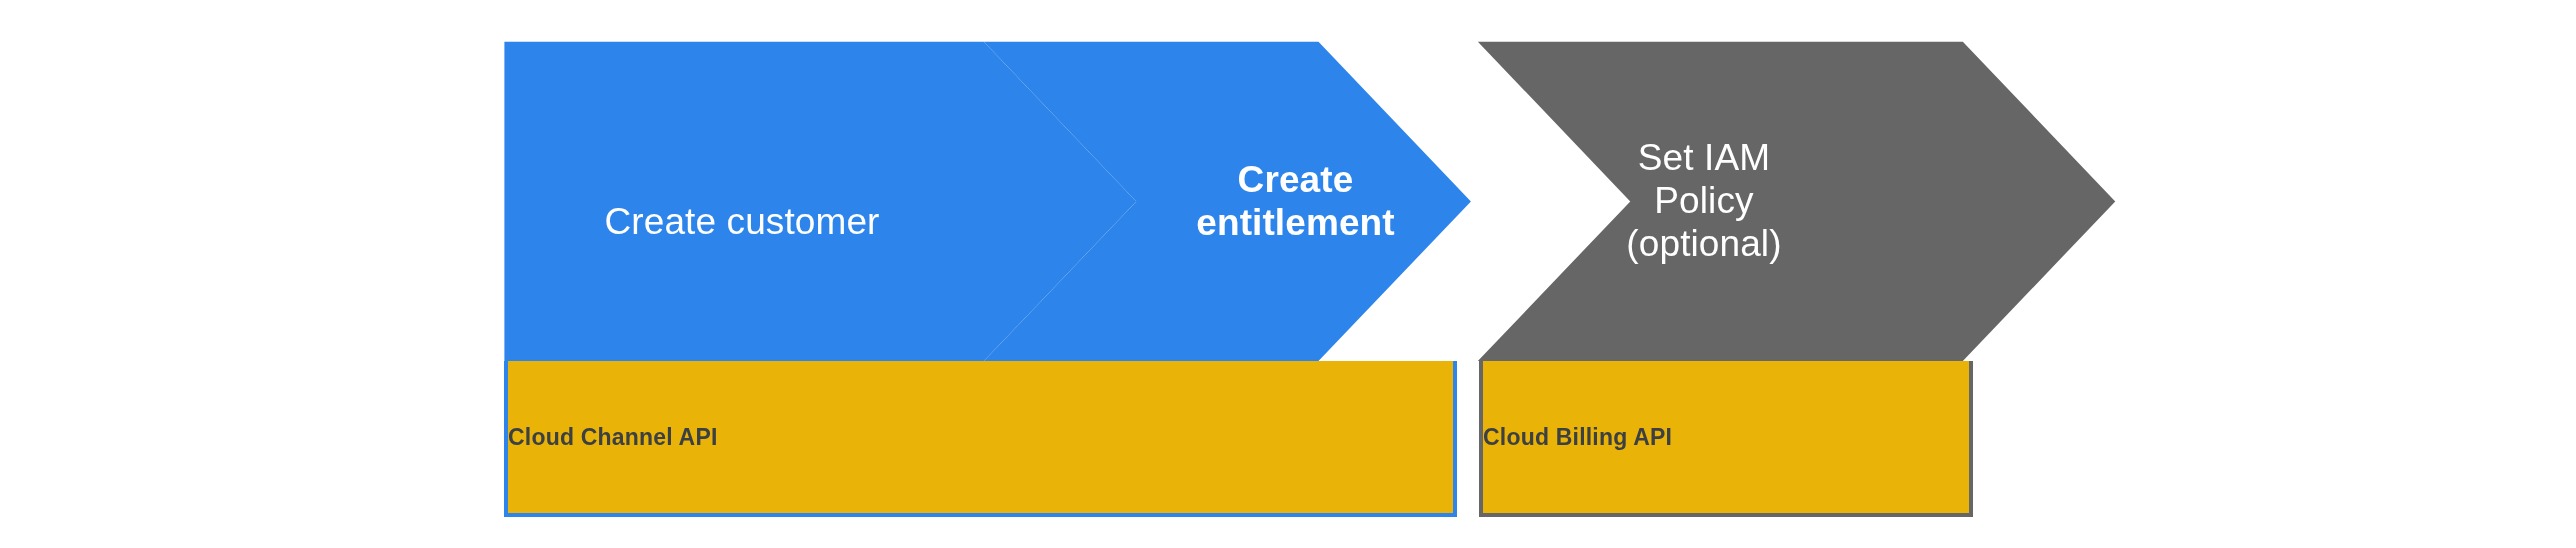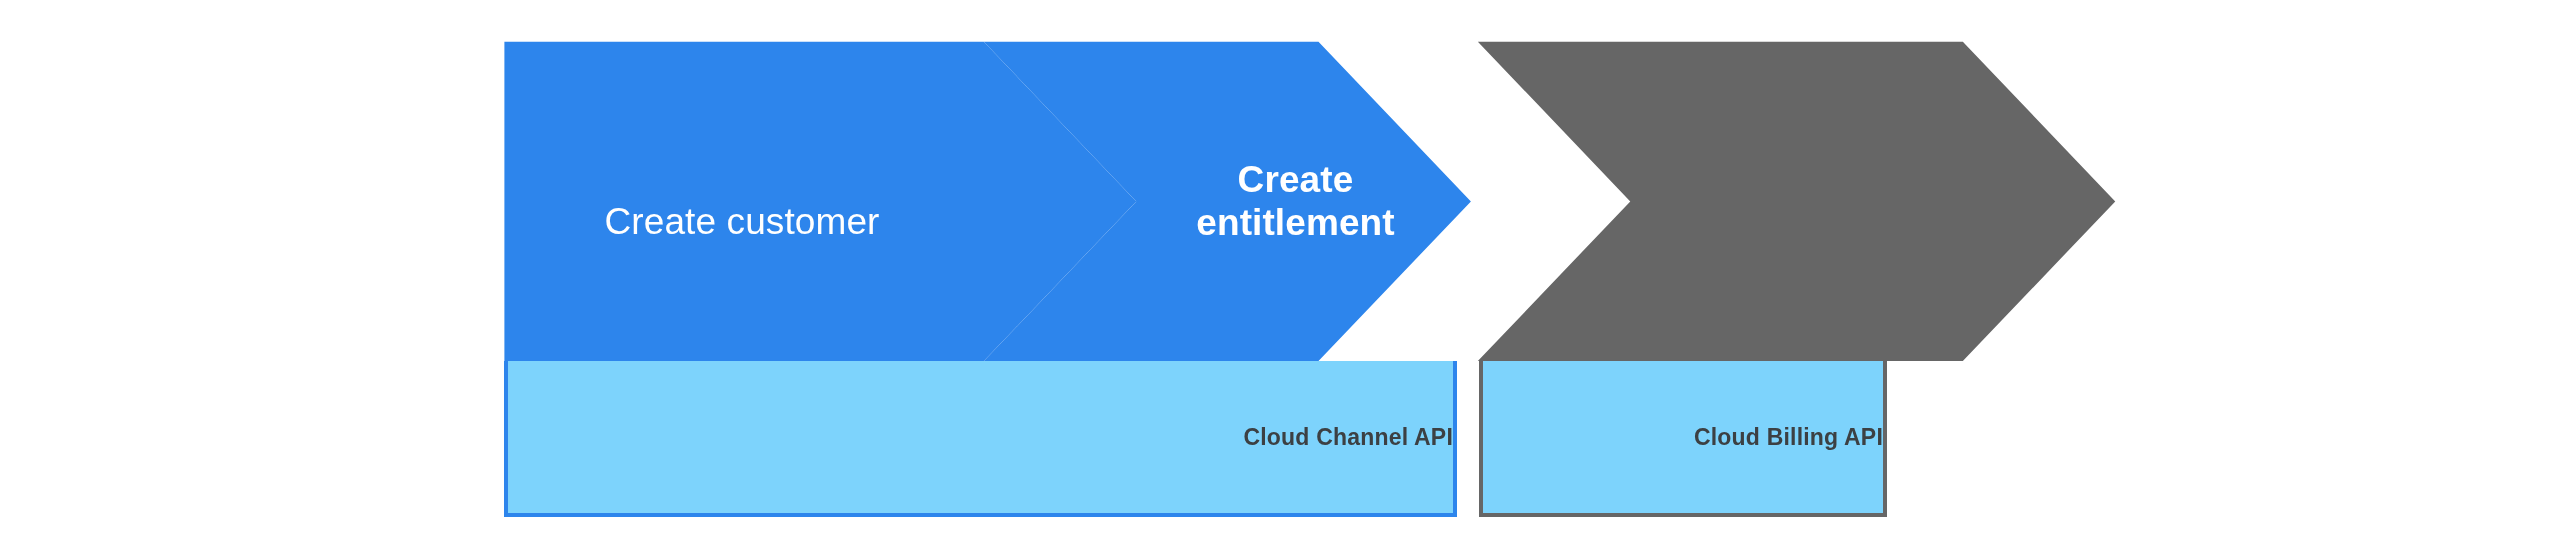--- a/index.html
+++ b/index.html
@@ -68,38 +68,38 @@
   #label-step-3 {
     left: 1510px;
     top: 42px;
     width: 388px;
     height: 319px;
   }
 
   
   .api-box {
     position: absolute;
-    background: #7dd3fc;
+    background: #eab308;
     box-sizing: border-box;
     display: flex;
     align-items: center;
-    justify-content: flex-end;
+    justify-content: flex-start;
   }
   #api-box-channel {
     left: 504px;
     top: 361px;
     width: 953px;
     height: 156px;
     border: 4.2px solid #2d85ec;
     border-top: none;
   }
   #api-box-billing {
     left: 1479px;
     top: 361px;
-    width: 408px;
+    width: 494px;
     height: 156px;
     border: 4.2px solid #666666;
     border-top: none;
   }
   .api-label {
     font-family: "Liberation Sans", sans-serif;
     font-weight: 700;
     font-size: 23px;
     color: #3c4043;
     letter-spacing: 0.2px;
@@ -120,20 +120,23 @@
 
       <polygon points="2133,60 2833,60 3053,290.5 2833,521 2133,521 2353,290.5" fill="#666666"></polygon>
     </svg>
   </div>
 
   <div class="step-label" id="label-step-1">Create customer</div>
 
   <div class="step-label" id="label-step-2">Create
 entitlement</div>
 
+  <div class="step-label" id="label-step-3">Set IAM
+Policy
+(optional)</div>
 
   <div class="api-box" id="api-box-channel">
     <span class="api-label">Cloud Channel API</span>
   </div>
 
   <div class="api-box" id="api-box-billing">
     <span class="api-label">Cloud Billing API</span>
   </div>
 
 </div>

